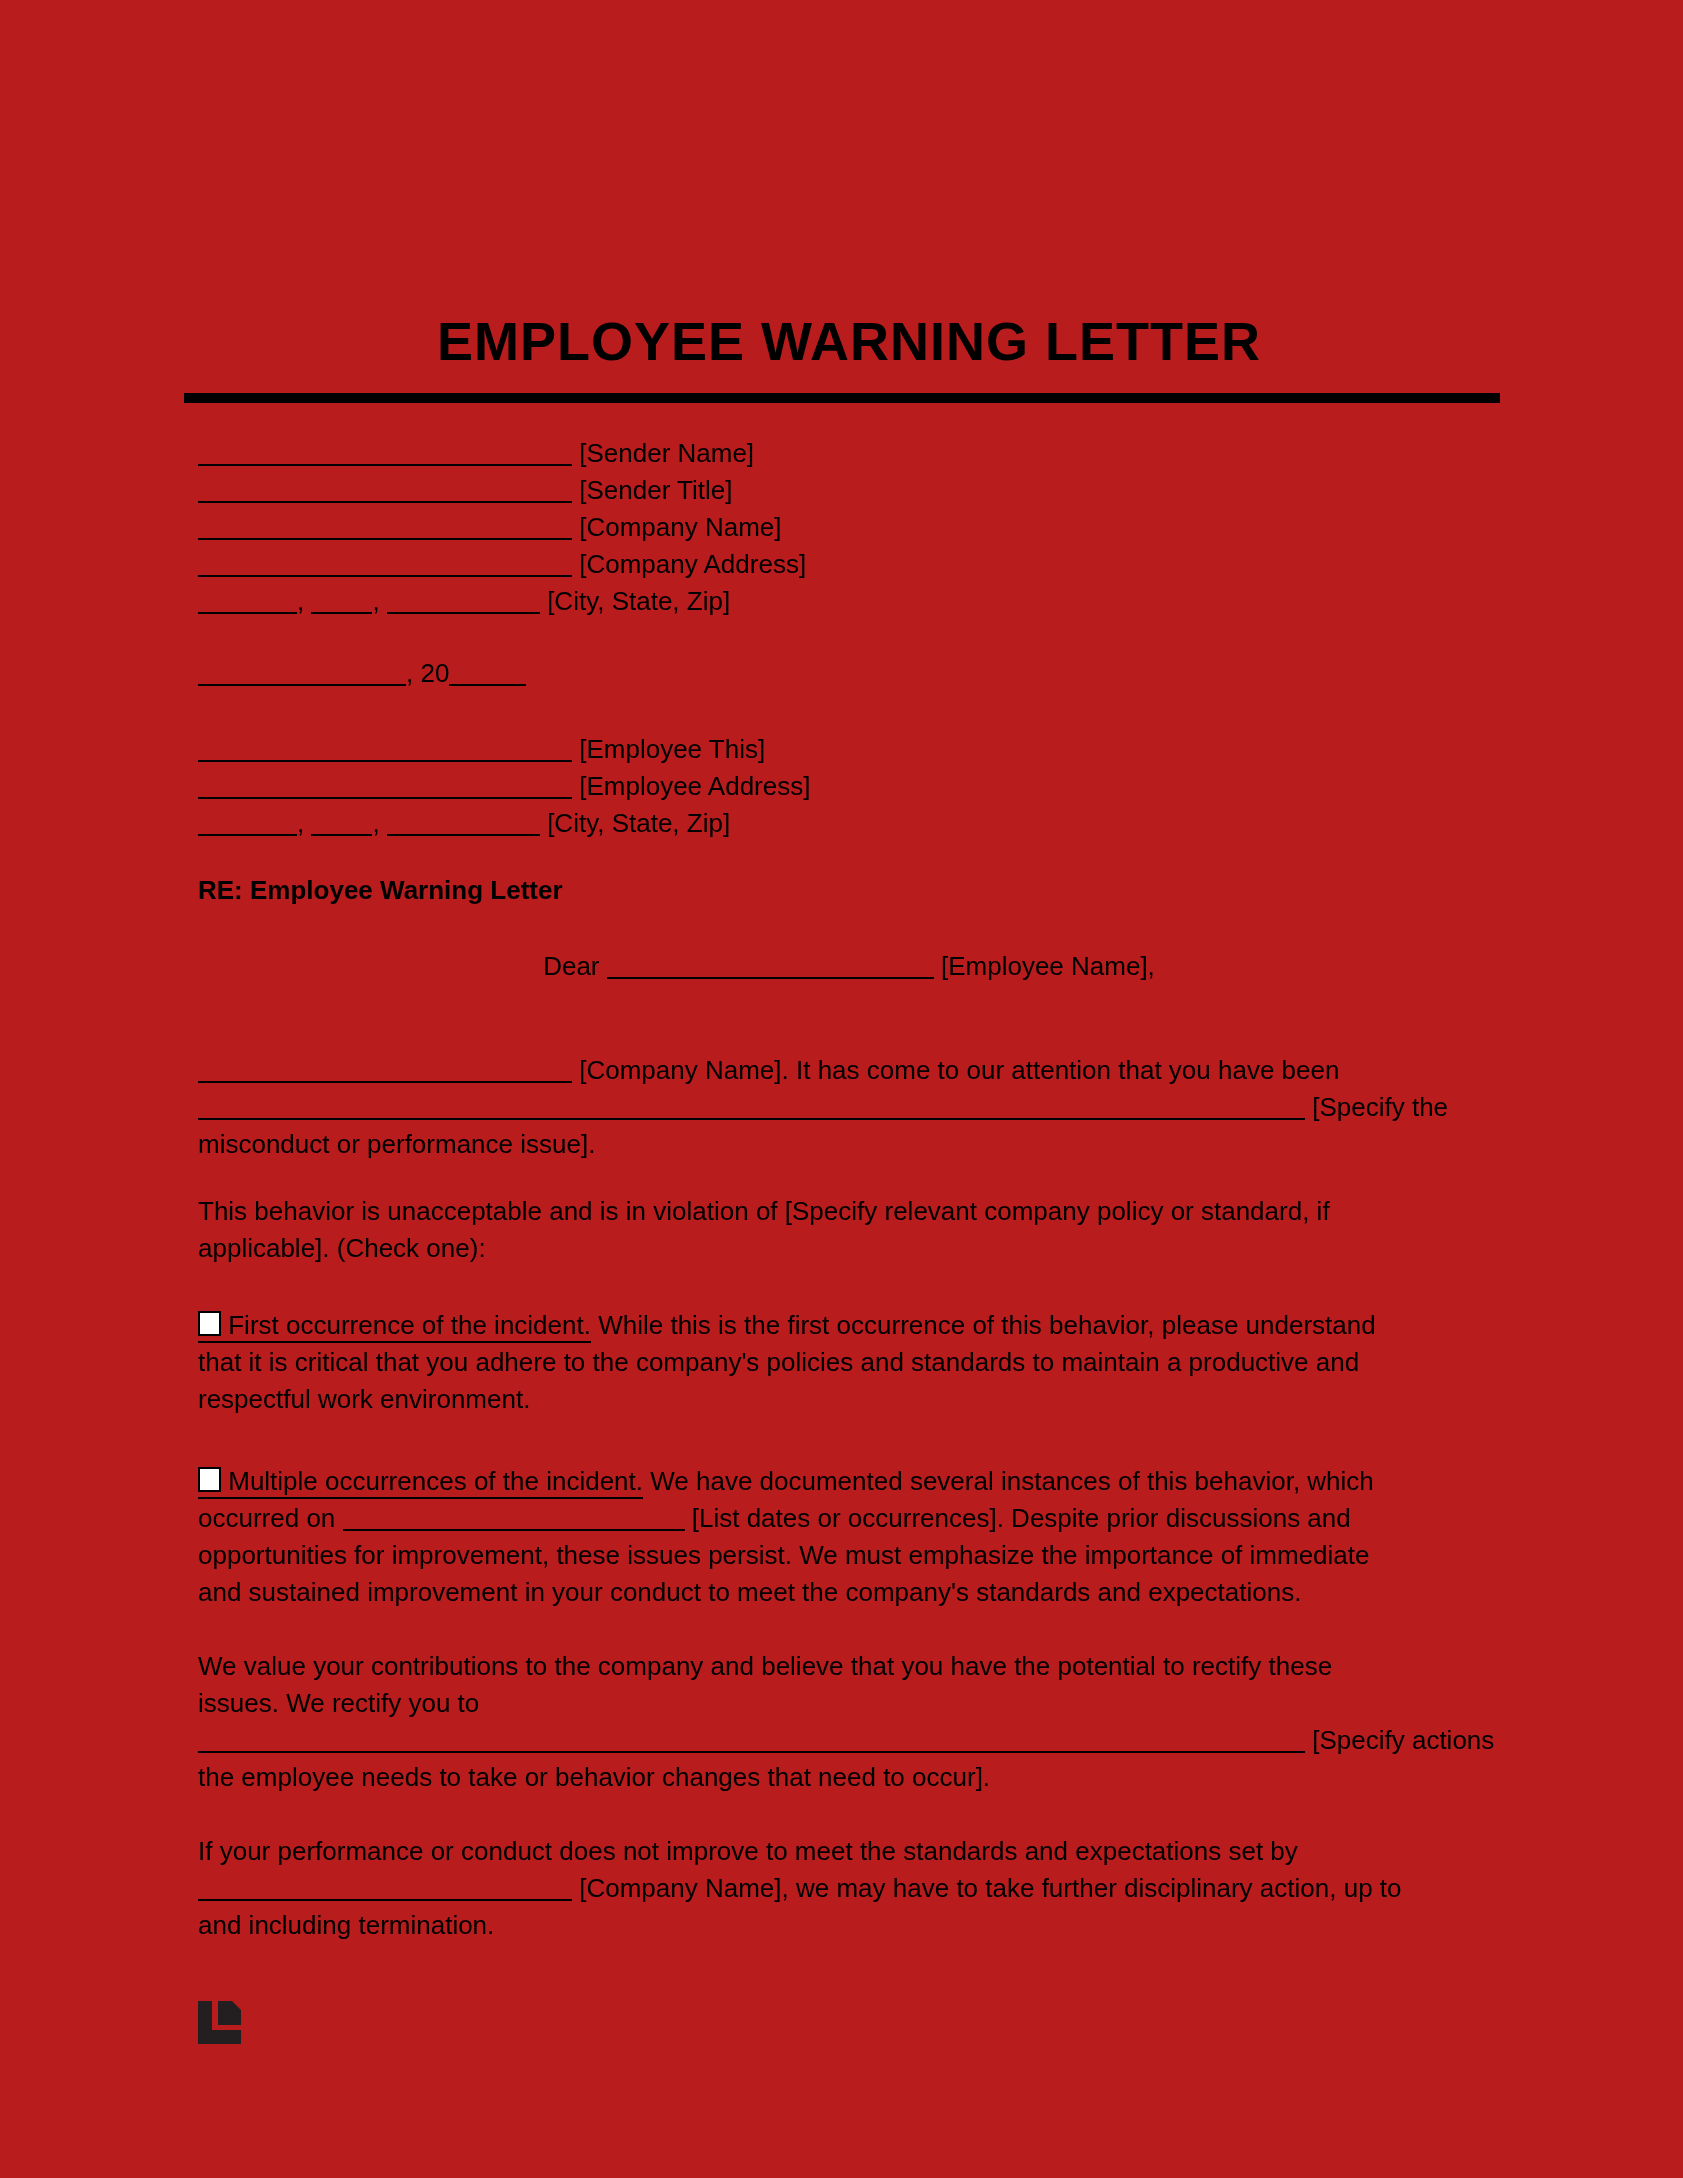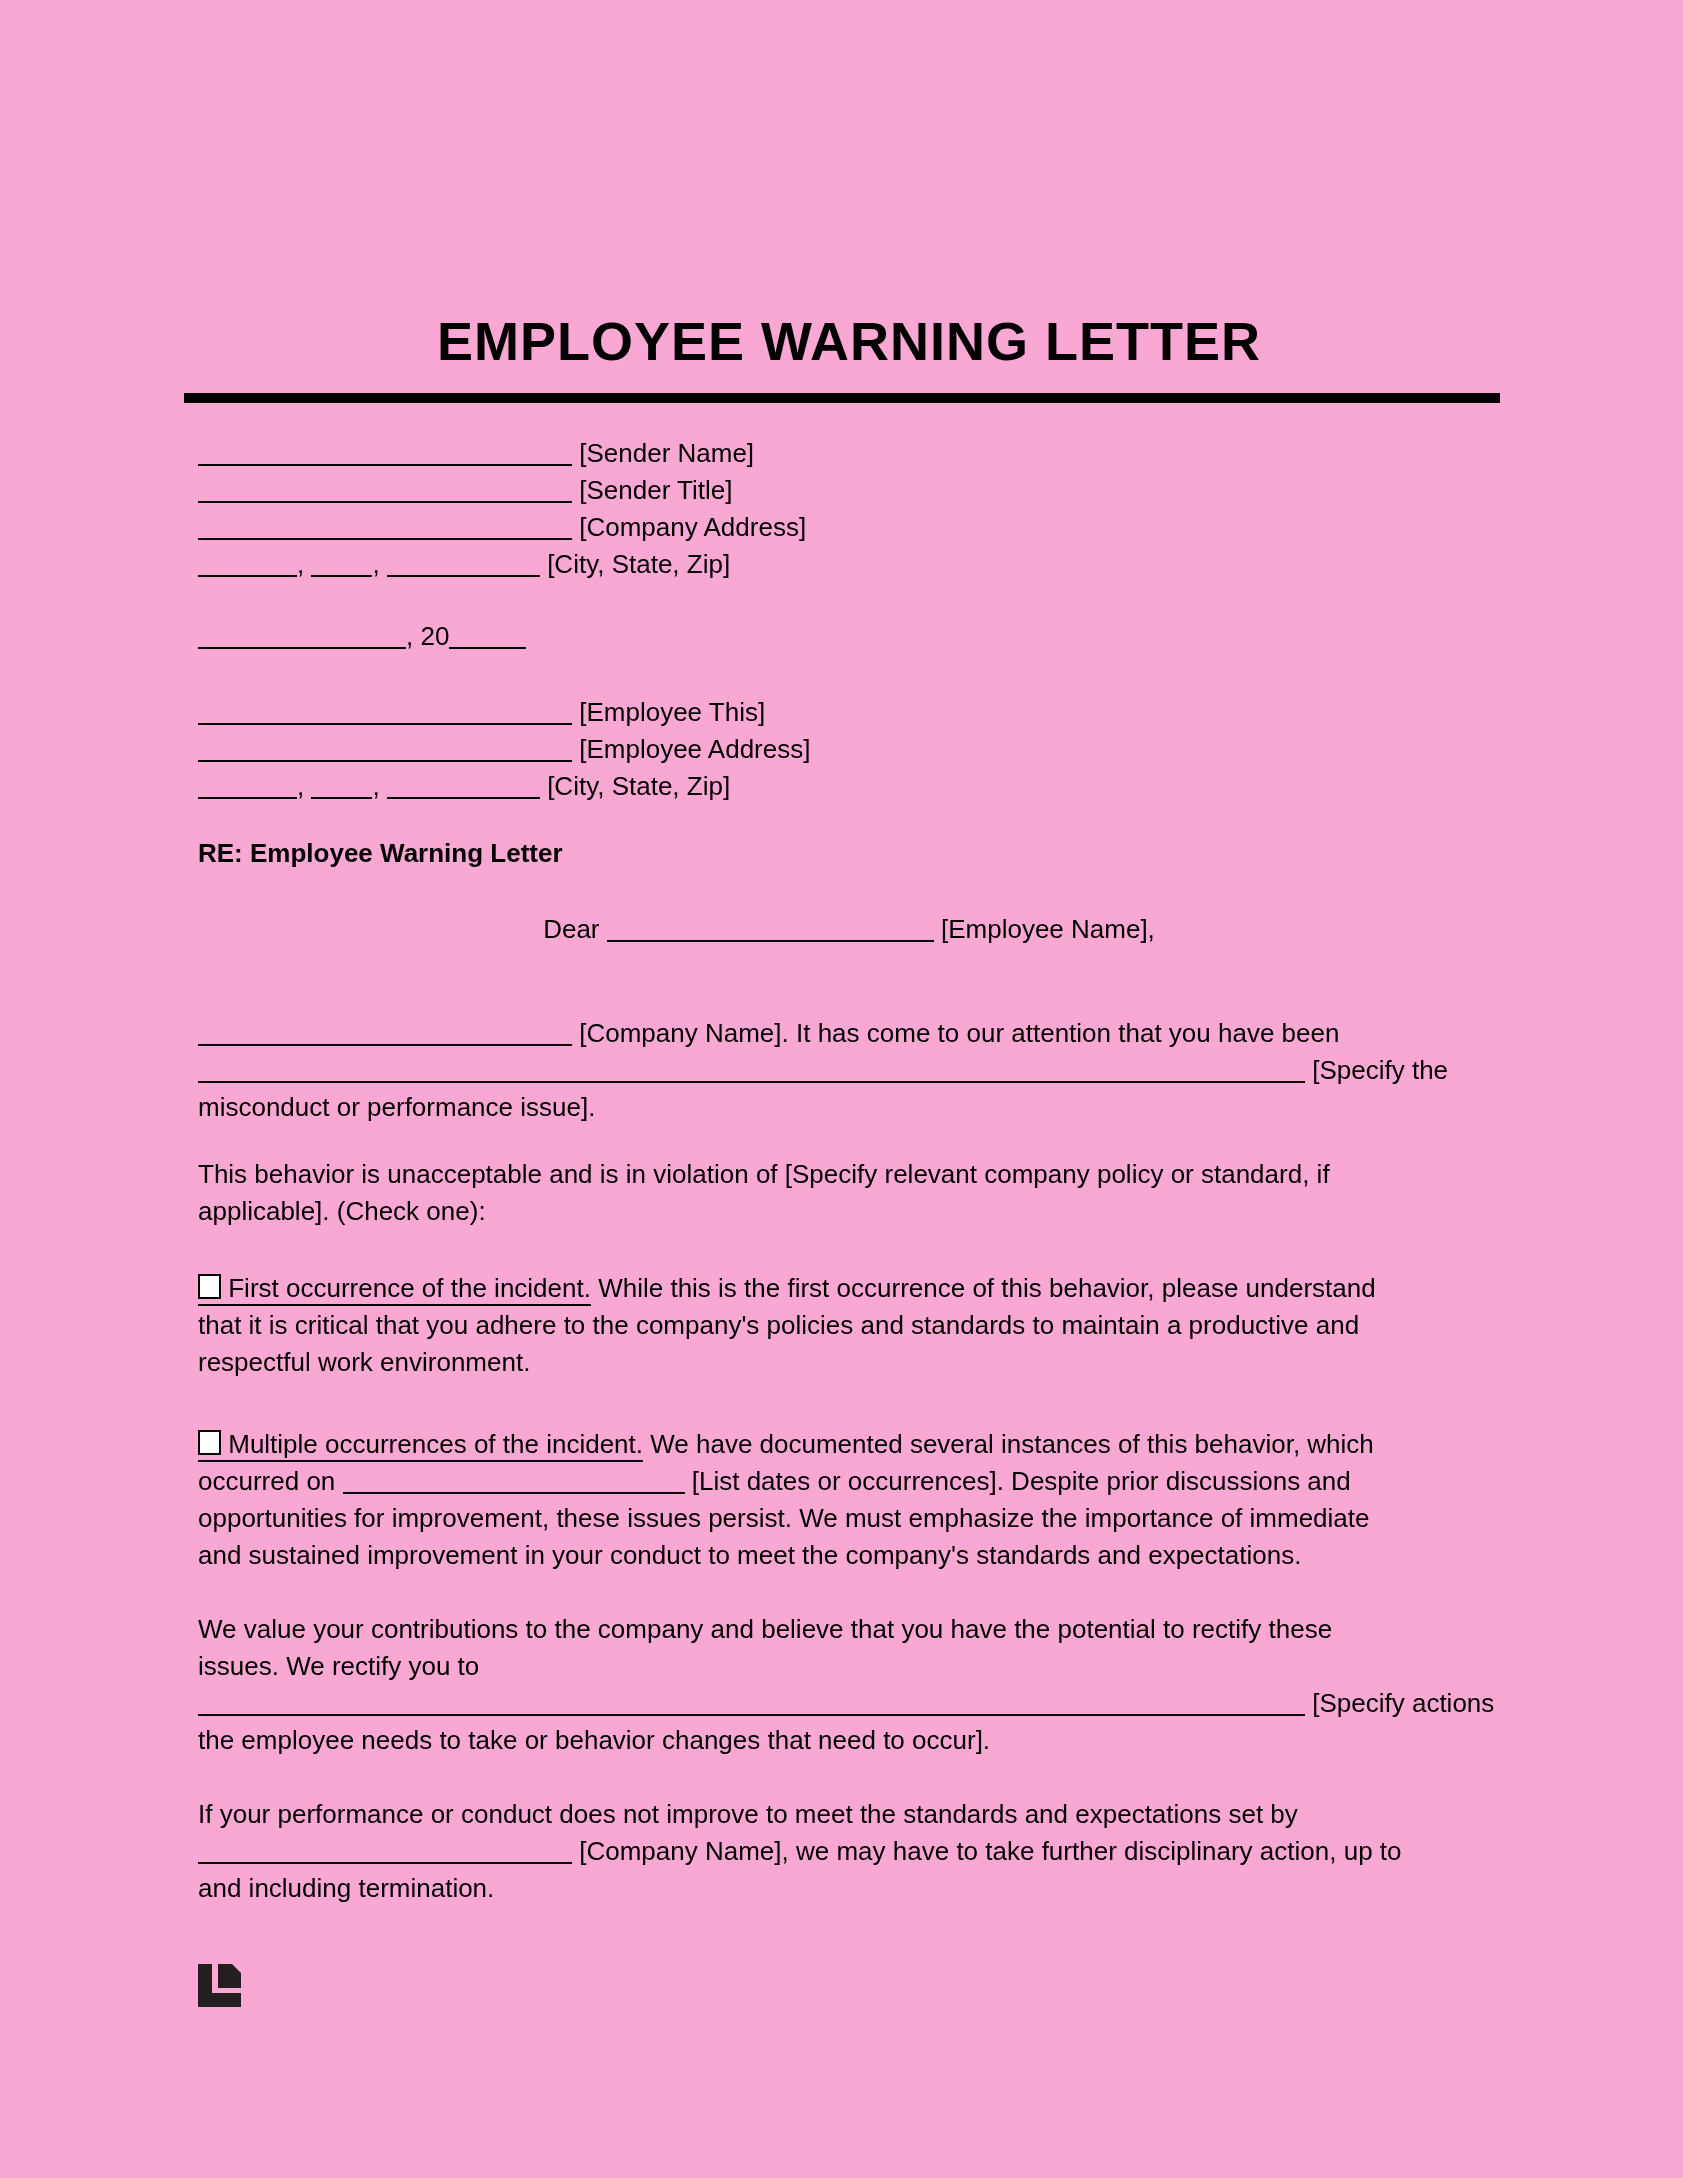--- a/index.html
+++ b/index.html
@@ -1,20 +1,20 @@
 <!DOCTYPE html>
 <html><head>
 <meta charset="utf-8">
 <style>
   html,body{margin:0;padding:0;background:#e8e8e8;}
   .page{
     position:relative;
     width:1683px;height:2178px;
     margin:0 auto;
-    background:#f9a8d4;
+    background:#b91c1c;
     box-sizing:border-box;
     padding:0 183px 0 198px;
     font-family:"Liberation Sans","DejaVu Sans",sans-serif;
     font-size:26px;
     line-height:37px;
     color:#000000;
   }
   .title{
     margin:0;
     padding-top:314px;
@@ -64,20 +64,21 @@
 <body>
 
 <div class="page">
 
   <h1 class="title">EMPLOYEE WARNING LETTER</h1>
   <div class="rule"></div>
 
   <div class="mt-sender">
     <div class="line"><span class="blank" style="width: 374px;"></span><span> [Sender Name]</span></div>
     <div class="line"><span class="blank" style="width: 374px;"></span><span> [Sender Title]</span></div>
+    <div class="line"><span class="blank" style="width: 374px;"></span><span> [Company Name]</span></div>
     <div class="line"><span class="blank" style="width: 374px;"></span><span> [Company Address]</span></div>
     <div class="line"><span class="blank" style="width: 99px;"></span><span>, </span><span class="blank" style="width: 61px;"></span><span>, </span><span class="blank" style="width: 153px;"></span><span> [City, State, Zip]</span></div>
   </div>
 
   <div class="line mt-date"><span class="blank" style="width: 208px;"></span><span>, 20</span><span class="blank" style="width: 77px;"></span></div>
 
   <div class="mt-employee">
     <div class="line"><span class="blank" style="width: 374px;"></span><span> [Employee This]</span></div>
     <div class="line"><span class="blank" style="width: 374px;"></span><span> [Employee Address]</span></div>
     <div class="line"><span class="blank" style="width: 99px;"></span><span>, </span><span class="blank" style="width: 61px;"></span><span>, </span><span class="blank" style="width: 153px;"></span><span> [City, State, Zip]</span></div>

